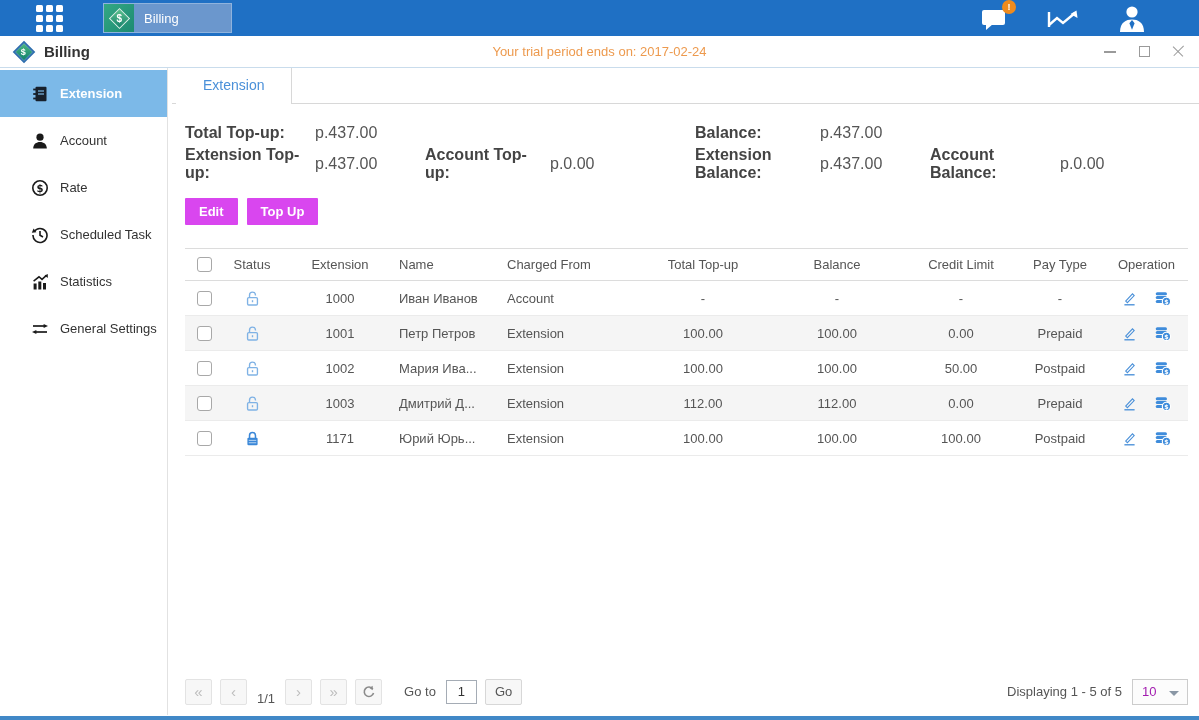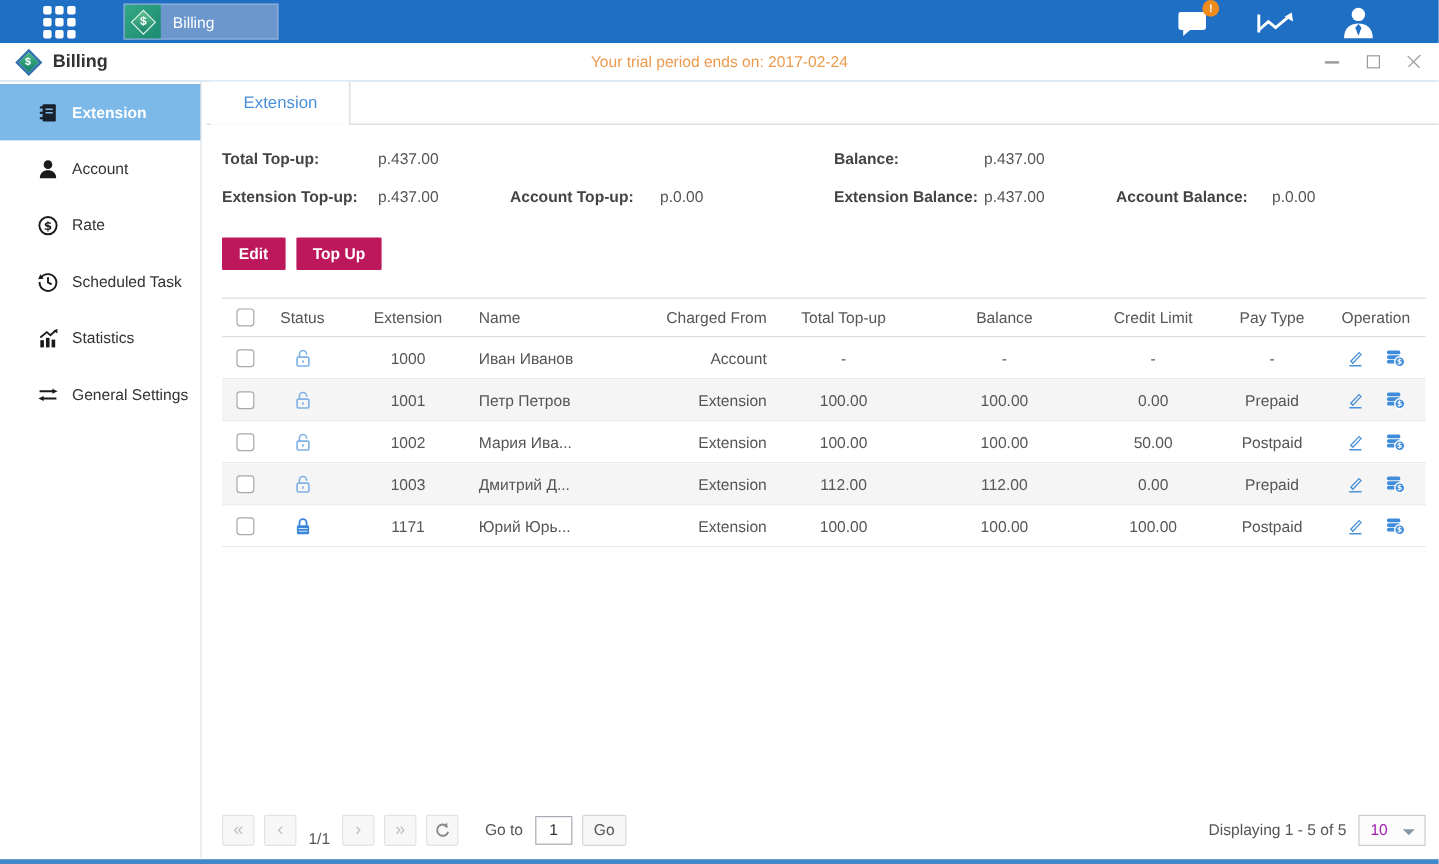--- a/index.html
+++ b/index.html
@@ -43,39 +43,39 @@
   .side-item.active { background:#7cb9e8; color:#fff; font-weight:600; }
 
   .main { flex:1; position:relative; padding:0 11px 0 17px; }
 
   
   .tabbar { height:36px; border-bottom:1px solid #d8d8d8; margin:0 -11px 0 -13px; padding-left:4px; }
   .tab { display:inline-block; height:36px; line-height:35px; padding:0 27px; background:#fff; border-right:1px solid #d8d8d8; color:#4a90d9; font-size:14px; cursor:pointer; position:relative; top:0; margin-bottom:-1px; }
 
   
   .summary { position:relative; margin-top:13px; height:64px; }
-  .sum-row { display:flex; align-items:center; height:31px; font-size:13px; color:#555; }
+  .sum-row { display:flex; align-items:center; height:31px; font-size:16px; color:#555; }
   .sum-label { font-weight:bold; color:#444; }
   .w130{width:130px;} .w110{width:110px;} .w125{width:125px;}
   .sum-right { position:absolute; left:510px; top:0; }
 
   
   .actions { margin-top:17px; display:flex; gap:9px; }
-  .btn-primary { background:#be185d; color:#fff; border:none; border-radius:1px; height:27px; padding:0 14px; font-size:13px; font-weight:bold; font-family:inherit; cursor:pointer; }
+  .btn-primary { background:#d946ef; color:#fff; border:none; border-radius:1px; height:27px; padding:0 14px; font-size:13px; font-weight:bold; font-family:inherit; cursor:pointer; }
 
   
   .tbl { margin-top:23px; }
   .thead { display:flex; align-items:center; height:33px; border-top:1px solid #dcdcdc; border-bottom:1px solid #dcdcdc; color:#555; font-size:13px; }
   .trow { display:flex; align-items:center; height:35px; border-bottom:1px solid #ebebeb; color:#555; font-size:13px; }
   .trow.alt { background:#f5f5f5; }
   .c0{width:38px; display:flex; justify-content:center;}
   .c1{width:58px; text-align:left; display:flex; justify-content:center;}
   .c2{width:118px; text-align:center;}
   .c3{width:108px; text-align:left; white-space:nowrap; overflow:hidden;}
-  .c4{width:132px; text-align:right;}
+  .c4{width:132px; text-align:left;}
   .c5{width:128px; text-align:center;}
   .c6{width:140px; text-align:center;}
   .c7{width:108px; text-align:center;}
   .c8{width:90px; text-align:center;}
   .c9{flex:1; display:flex; justify-content:center; gap:15px; align-items:center;}
   .cb { appearance:none; -webkit-appearance:none; width:15px; height:15px; border:1px solid #a8a8a8; border-radius:3px; background:#fff; cursor:pointer; }
   .op-ico { cursor:pointer; display:flex; }
 
   
   .pager { position:absolute; left:17px; right:11px; bottom:9px; display:flex; align-items:center; font-size:13px; color:#555; }

